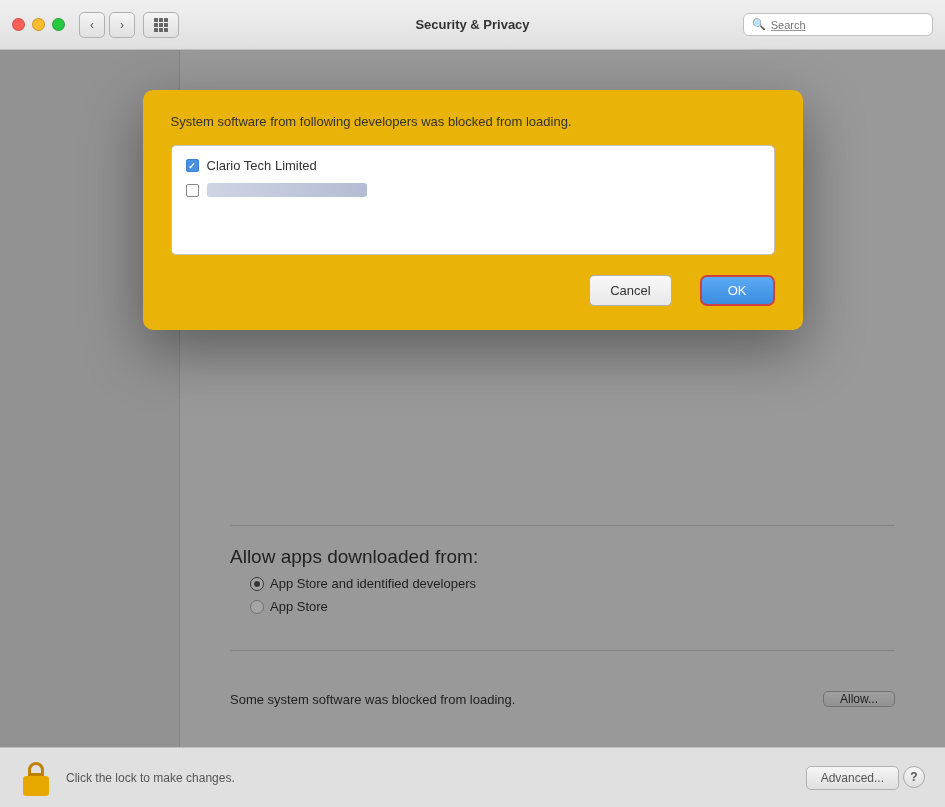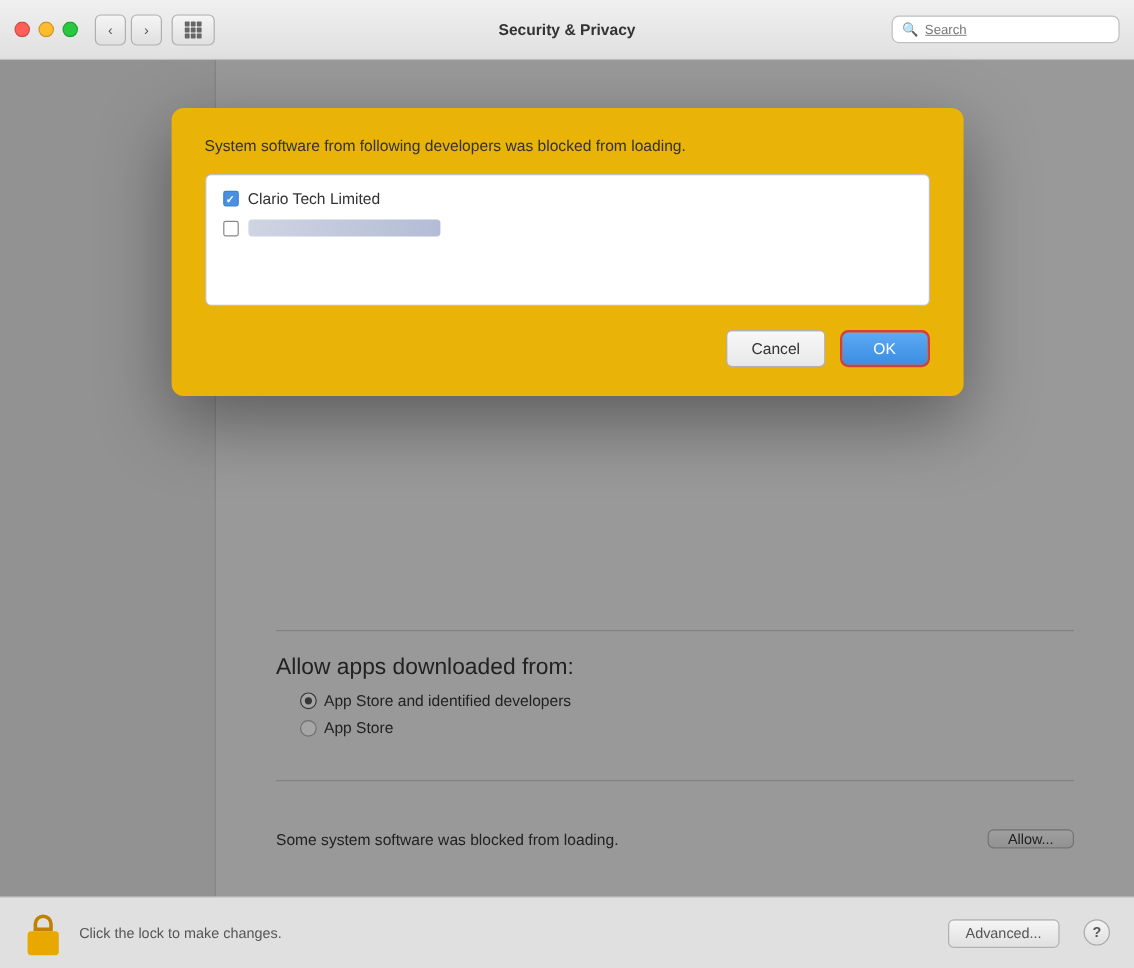--- a/index.html
+++ b/index.html
@@ -277,21 +277,21 @@
     }
 
     .lock-label {
       font-size: 12px;
       color: #555;
     }
 
     .bottom-right-btns {
       margin-left: auto;
       display: flex;
-      gap: 20px;
+      gap: 4px;
     }
 
     .bottom-btn {
       background: linear-gradient(to bottom, #f5f5f5, #e0e0e0);
       border: 1px solid #b0b0b0;
       border-radius: 5px;
       padding: 4px 14px;
       font-size: 12px;
       cursor: pointer;
       color: #555;
@@ -400,21 +400,21 @@
       width: 160px;
       height: 14px;
       background: linear-gradient(to right, #b0b8d0, #8090b8);
       border-radius: 3px;
       opacity: 0.6;
     }
 
     .modal-buttons {
       display: flex;
       justify-content: flex-end;
-      gap: 12px;
+      gap: 28px;
     }
 
     .cancel-btn {
       background: linear-gradient(to bottom, #f8f8f8, #e8e8e8);
       border: 1px solid #b0b0b0;
       border-radius: 5px;
       padding: 6px 20px;
       font-size: 13px;
       cursor: pointer;
       color: #333;

